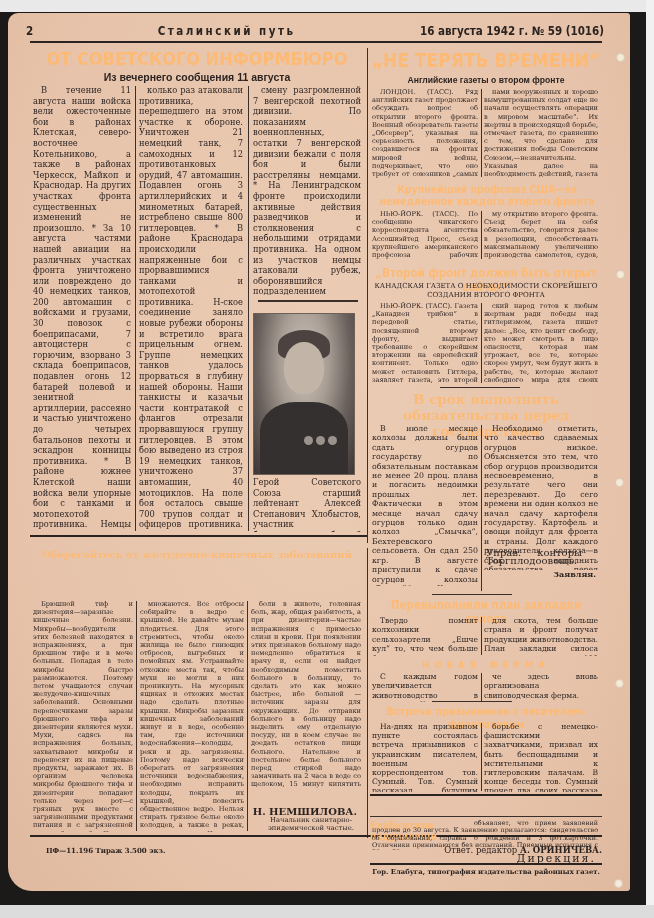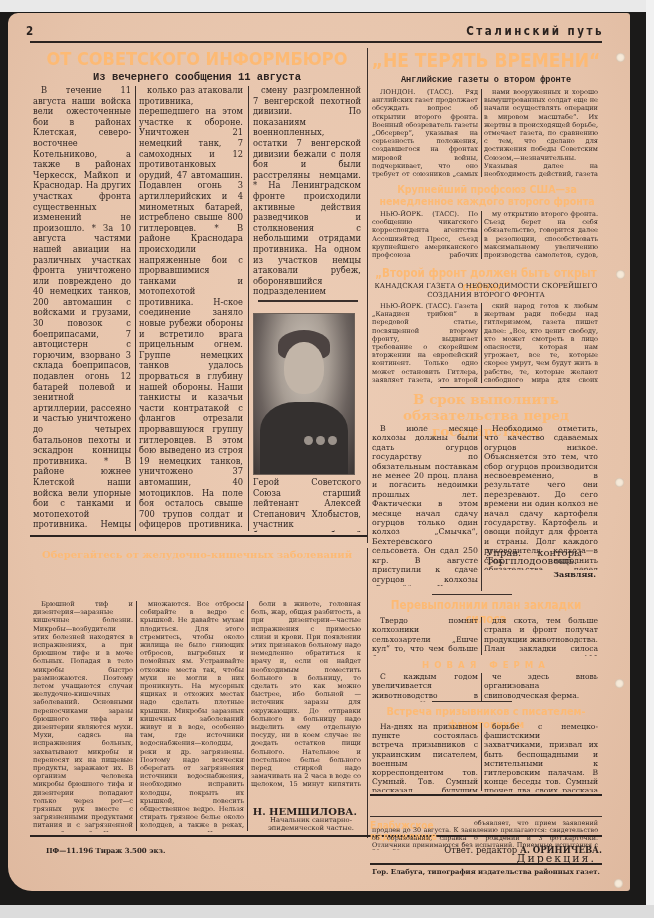--- a/index.html
+++ b/index.html
@@ -24,21 +24,21 @@
     position:absolute; left:26px; top:22px; width:578px; height:16px;
     display:flex; justify-content:space-between; align-items:flex-end;
     font-family:"DejaVu Sans Condensed","DejaVu Sans", sans-serif;
     font-size:11.5px; font-weight:bold; color:#2b2320;
   }
   .masthead .paper { letter-spacing:2.5px; font-weight:bold; }
   .rule-thick { position:absolute; height:2px; background:#2b2320; }
   .rule-thin { position:absolute; height:1px; background:#3a2f2b; }
   .vrule { position:absolute; width:1px; background:#3a2f2b; }
   .h1 { position:absolute; text-align:center; font-family:"DejaVu Sans Condensed","DejaVu Sans", sans-serif; font-weight:bold; color:#fdba74; }
-  .sub { position:absolute; text-align:center; font-family:Liberation Mono, monospace; font-weight:bold; color:#2d2422; }
+  .sub { position:absolute; text-align:center; font-family:Liberation Sans, sans-serif; font-weight:bold; color:#2d2422; }
   .col {
     position:absolute; font-size:8.3px; line-height:10.6px;
     text-align:justify; color:#2f2624; overflow:hidden;
     font-family:"DejaVu Serif", serif;
   }
   .col.small { font-size:6.6px; line-height:8.2px; }
   .col p { margin:0; text-indent:8px; }
   .photo {
     position:absolute; left:253px; top:313px; width:100px; height:160px;
     background:radial-gradient(ellipse at 50% 30%, #cfc6bb 0%, #a79d94 35%, #6b625e 65%, #3d3634 100%);
@@ -64,20 +64,21 @@
   <div class="hole" style="left:608px;top:40px"></div>
   <div class="hole" style="left:608px;top:257px"></div>
   <div class="hole" style="left:607px;top:465px"></div>
   <div class="hole" style="left:607px;top:666px"></div>
   <div class="hole" style="left:606px;top:866px"></div>
 </div>
 
 <div class="masthead">
   <span>2</span>
   <span class="paper">Сталинский путь</span>
+  <span>16 августа 1942 г. № 59 (1016)</span>
 </div>
 <div class="rule-thick" style="left:30px;top:41px;width:572px;"></div>
 
 <div class="vrule" style="left:367px;top:48px;height:495px;"></div>
 <div class="vrule" style="left:367px;top:548px;height:290px;"></div>
 
 <div class="h1" style="left:32px;top:48px;width:330px;font-size:18px;">ОТ СОВЕТСКОГО ИНФОРМБЮРО</div>
 <div class="sub" style="left:32px;top:71px;width:330px;font-size:10.5px;">Из вечернего сообщения 11 августа</div>
 
 <div class="col" style="left:33px;top:85px;width:98px;height:446px;">

